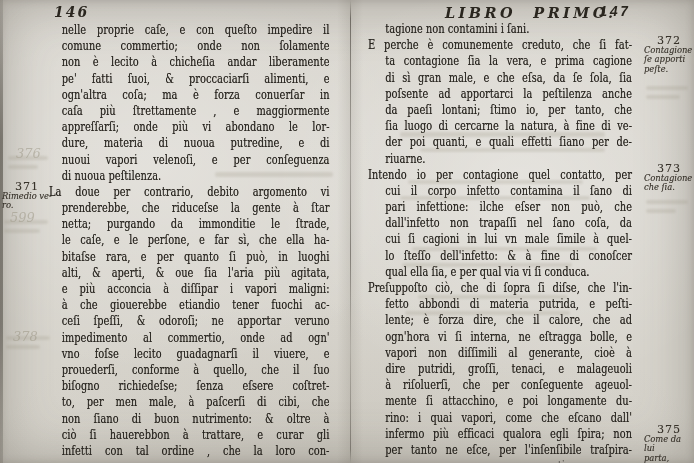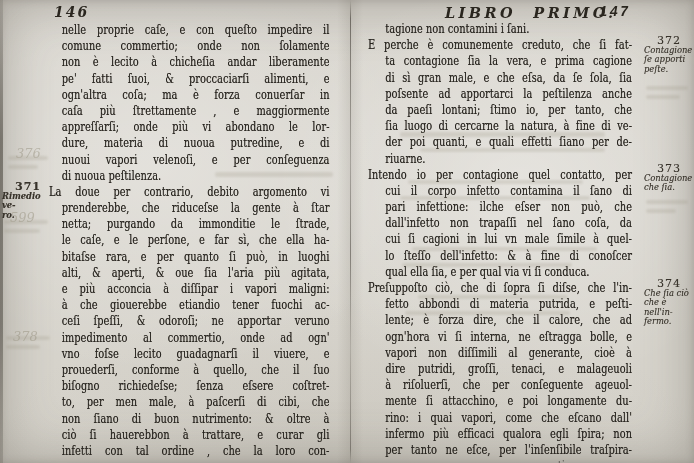--- a/index.html
+++ b/index.html
@@ -112,41 +112,40 @@
       <div class="line">ogn'hora vi ſi interna, ne eſtragga bolle, e</div>
       <div class="line">vapori non diſſimili al generante, cioè à</div>
       <div class="line">dire putridi, groſſi, tenaci, e malageuoli</div>
       <div class="line">à riſoluerſi, che per conſeguente ageuol-</div>
       <div class="line">mente ſi attacchino, e poi longamente du-</div>
       <div class="line">rino: i quai vapori, come che eſcano dall'</div>
       <div class="line">infermo più efficaci qualora egli ſpira; non</div>
       <div class="line">per tanto ne eſce, per l'inſenſibile traſpira-</div>
       <div class="line pend cut">tione</div>
     </div>
-<div class="mnote" style="left: 2px; top: 182px; font-weight: bold;">
+<div class="mnote" style="left: 2px; top: 182px;">
       <div class="mnum">371</div>
       <div>Rimedio ve-</div>
       <div>ro.</div>
     </div>
     <div class="mnote" style="left: 644px; top: 36px;">
       <div class="mnum">372</div>
       <div>Contagione</div>
       <div>ſe apporti</div>
       <div>peſte.</div>
     </div>
     <div class="mnote" style="left: 644px; top: 164px;">
       <div class="mnum">373</div>
       <div>Contagione</div>
       <div>che ſia.</div>
     </div>
-    <div class="mnote" style="left: 644px; top: 279px;">
-      <div class="mnum">374</div>
-      <div>Che ſia ciò</div>
-      <div>che è nell'in-</div>
-      <div>fermo.</div>
+    <div class="mnote" style="left: 644px; top: 425px;">
+      <div class="mnum">375</div>
+      <div>Come da lui</div>
+      <div>parta,</div>
     </div>
     <div class="ghostnum" style="left: 16px; top: 146px;">376</div>
     <div class="ghostnum" style="left: 10px; top: 210px;">599</div>
     <div class="ghostnum" style="left: 13px; top: 317px; margin-top: 12px;">378</div>
     <div class="gbar" style="left: 8px; top: 156px; width: 40px; height: 4px;"></div>
     <div class="gbar" style="left: 8px; top: 165px; width: 30px; height: 4px;"></div>
     <div class="gbar" style="left: 4px; top: 220px; width: 44px; height: 4px;"></div>
     <div class="gbar" style="left: 4px; top: 229px; width: 36px; height: 4px;"></div>
     <div class="gbar" style="left: 6px; top: 336px; width: 44px; height: 4px;"></div>
     <div class="gbar" style="left: 6px; top: 345px; width: 34px; height: 4px;"></div>

